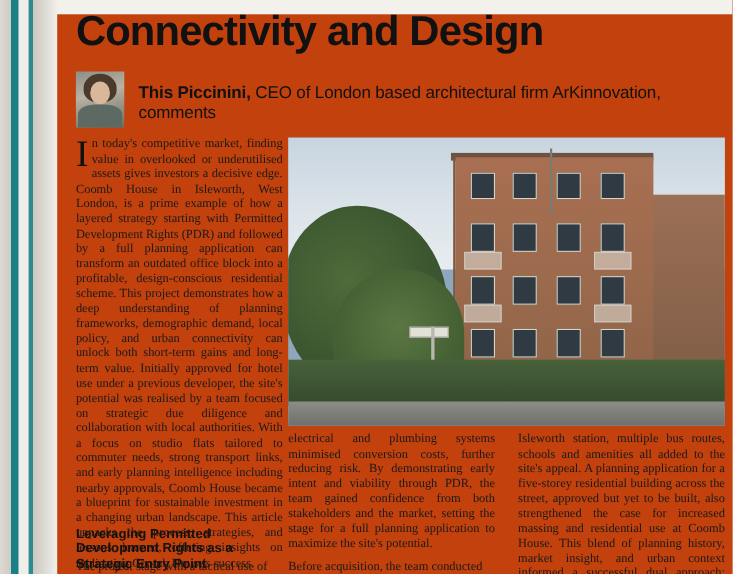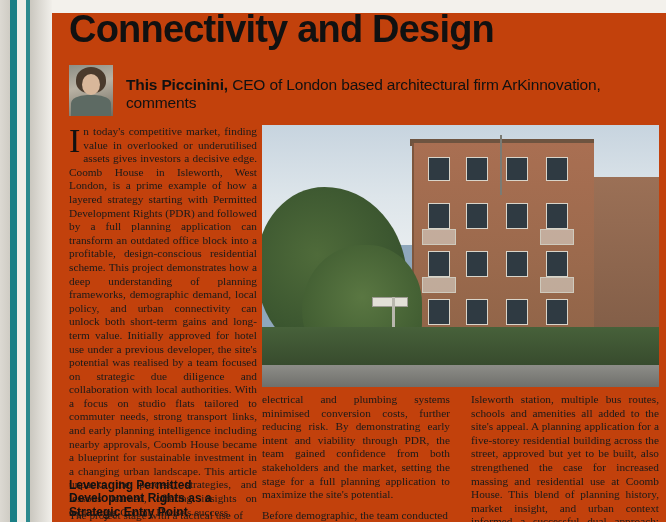--- a/index.html
+++ b/index.html
@@ -374,16 +374,16 @@
   <div class="col col3">
     <p>Isleworth station, multiple bus routes, schools and amenities all added to the site's appeal. A planning application for a five-storey residential building across the street, approved but yet to be built, also strengthened the case for increased massing and residential use at Coomb House. This blend of planning history, market insight, and urban context informed a successful dual approach: using PDR for quick wins while preparing a robust full</p>
   </div>
 
   <div class="subhead subhead-c1">Leveraging Permitted Development Rights as a Strategic Entry Point</div>
 
   <div class="col col1b">
     <p>The project stage with a tactical use of</p>
   </div>
   <div class="col" style="left:210px;top:496px;width:188px;">
-    <p>Before demographic, the team conducted</p>
+    <p>Before acquisition, the team conducted</p>
   </div>
 
 </div>
 
 </body></html>

